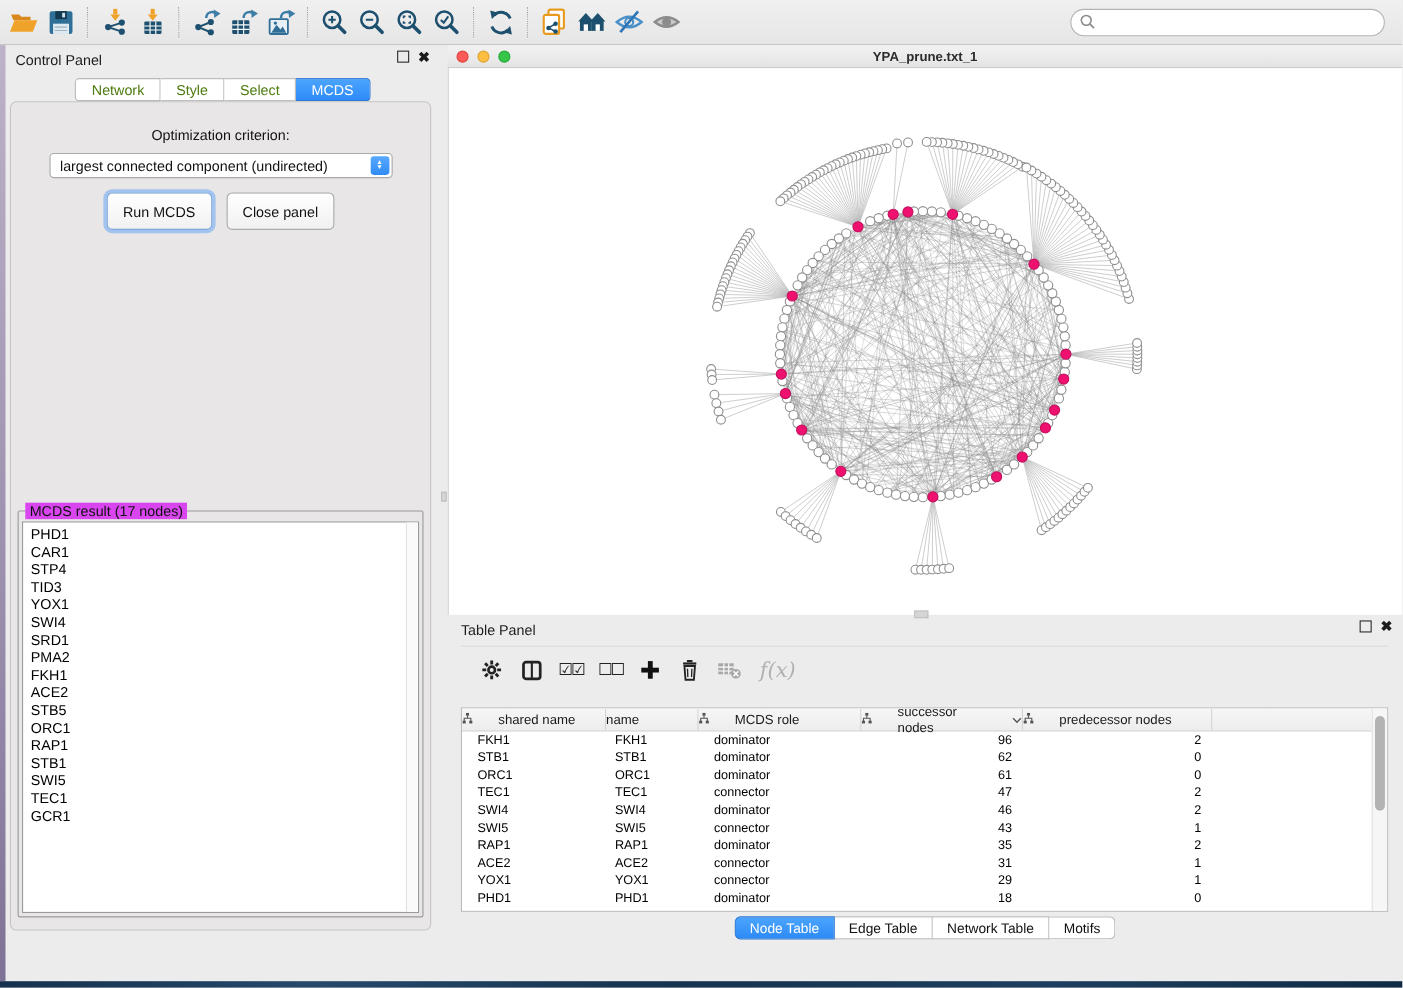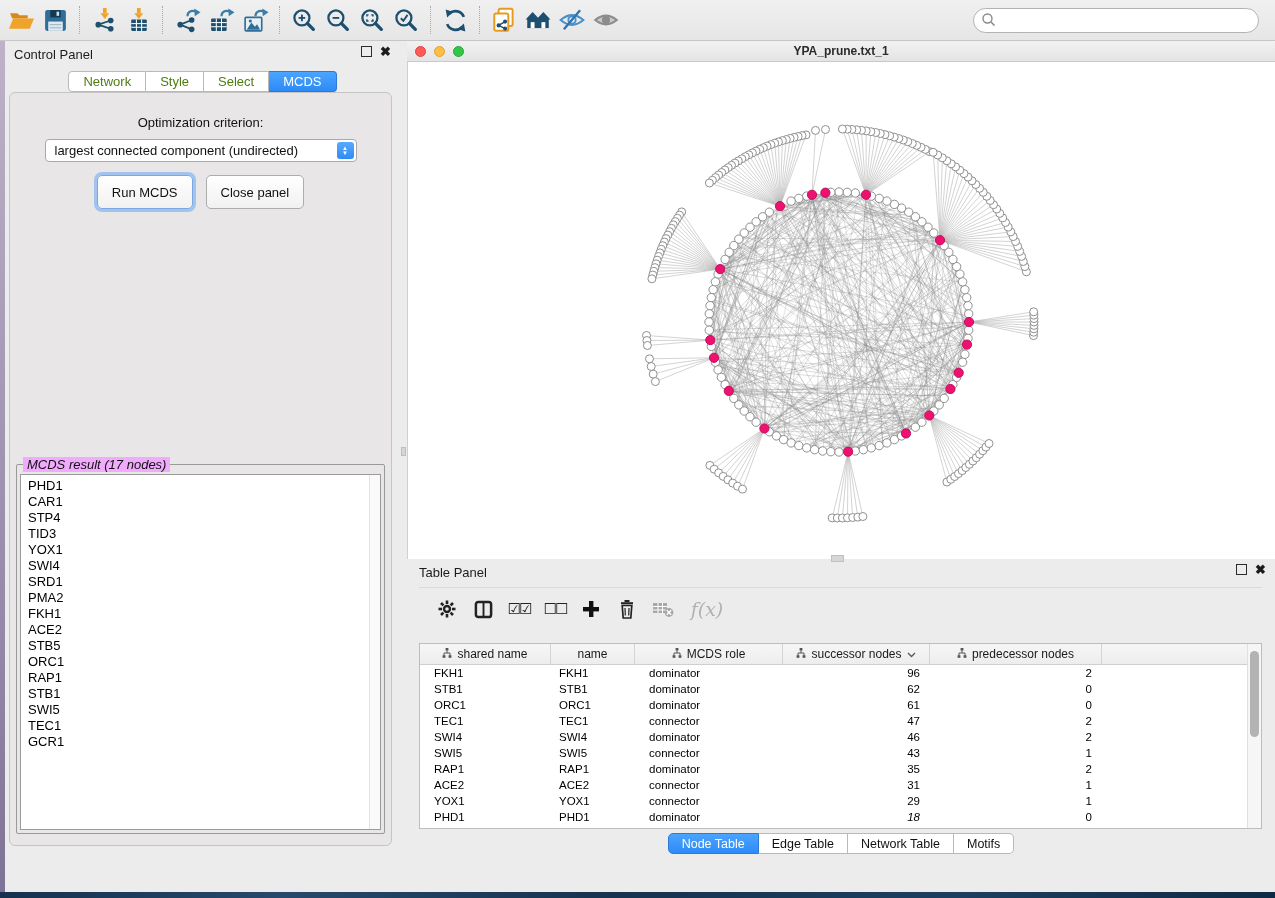--- a/index.html
+++ b/index.html
@@ -50,21 +50,21 @@
   .stepper { position:absolute; right:2px; top:2px; width:17px; height:17px; border-radius:3px;
     background:linear-gradient(#59aafe,#2f8bf5); display:flex; flex-direction:column; align-items:center;
     justify-content:center; color:#fff; font-size:6px; line-height:5px; }
   .cp-buttons { margin-top:13px; display:flex; justify-content:center; gap:13px; }
   .btn { height:34px; padding:0 14px; font-size:13px; font-family:"Liberation Sans",sans-serif;
     background:linear-gradient(#ffffff,#f1f1f1); border:1px solid #adadad; border-radius:5px; cursor:pointer; color:#111; }
   .btn.focus-ring { box-shadow:0 0 0 3px rgba(106,166,245,.55); border-color:#7aa8e0; }
 
   .mcds-box { position:absolute; left:6px; top:371px; width:369px; height:370px;
     border:1px solid #9a9a9a; border-radius:2px; }
-  .mcds-legend { position:absolute; top:-8px; left:6px; background:#f0abfc; padding:0 4px; font-size:13px; color:#111;font-style:italic; }
+  .mcds-legend { position:absolute; top:-8px; left:6px; background:#d946ef; padding:0 4px; font-size:13px; color:#111; }
   .mcds-list { position:absolute; left:3px; right:3px; top:9px; bottom:3px; background:#fff;
     border:1px solid #9a9a9a; overflow:hidden; padding:3px 0 0 7px; }
   .mcds-item { font-size:13px; line-height:16px; color:#000; }
   .mcds-scroll { position:absolute; right:4px; top:10px; bottom:4px; width:11px; background:#fafafa; border-left:1px solid #e2e2e2; }
 
   
   .v-splitter { position:absolute; left:400px; top:41px; width:7px; height:817px; background:#ececec; cursor:col-resize; }
   .v-grabber { position:absolute; left:1px; top:406px; width:5px; height:9px; background:#d6d6d6; border:1px solid #bdbdbd; }
 
   
@@ -86,21 +86,21 @@
     border-top:1px solid #dadada; display:flex; align-items:center; gap:0; padding-left:10px; }
   .tpi { width:36px; height:36px; border:none; background:transparent; display:flex; align-items:center; justify-content:center; cursor:pointer; }
   .tpi.disabled { cursor:default; }
   .check-glyph { font-size:15px; letter-spacing:-2px; color:#222; }
   .fx { font-family:"DejaVu Serif", serif; font-style:italic; font-size:19px; color:#b0b0b0; }
 
   .data-table { position:absolute; left:12px; top:84px; width:843px; height:186px;
     background:#fff; border:1px solid #bdbdbd; display:flex; }
   .dt-main { flex:1 1 auto; overflow:hidden; }
   .dt-head { display:flex; height:21px; background:linear-gradient(#f6f6f6,#ededed); border-bottom:1px solid #cfcfcf; }
-  .dt-hcell { display:flex; align-items:center; justify-content:center; gap:5px;
+  .dt-hcell { display:flex; align-items:center; gap:23px;
     border-right:1px solid #d4d4d4; font-size:12px; color:#1a1a1a; }
   .dt-hcell:last-child { border-right:none; }
   .dt-row { display:flex; height:16px; align-items:center; cursor:default; }
   .dt-cell { font-size:11.5px; color:#000; overflow:hidden; white-space:nowrap; }
   .dt-cell.txt { padding-left:14px; text-align:left; }
   .dt-cell.num { padding-right:10px; text-align:right; }
   .dt-scroll { flex:0 0 14px; background:#f6f6f6; border-left:1px solid #e0e0e0; position:relative; }
   .dt-thumb { position:absolute; left:2px; right:2px; top:7px; height:86px; background:#b3b3b3; border-radius:5px; }
 
   .table-tabs { position:absolute; left:0; right:0; top:274px; display:flex; justify-content:center; }
@@ -1358,21 +1358,21 @@
               <div class="dt-cell txt" style="width: 131px;">YOX1</div>
               <div class="dt-cell txt" style="width: 84px; padding-left: 8px;">YOX1</div>
               <div class="dt-cell txt" style="width: 148px;">connector</div>
               <div class="dt-cell num" style="width: 147px;">29</div>
               <div class="dt-cell num" style="width: 172px;">1</div>
             </div>
             <div class="dt-row">
               <div class="dt-cell txt" style="width: 131px;">PHD1</div>
               <div class="dt-cell txt" style="width: 84px; padding-left: 8px;">PHD1</div>
               <div class="dt-cell txt" style="width: 148px;">dominator</div>
-              <div class="dt-cell num" style="width: 147px; font-style: italic;">18</div>
+              <div class="dt-cell num" style="width: 147px;">18</div>
               <div class="dt-cell num" style="width: 172px;">0</div>
             </div>
           </div>
       </div>
       <div class="dt-scroll">
         <div class="dt-thumb"></div>
       </div>
     </div>
 
     <div class="table-tabs" id="table-tabs">

